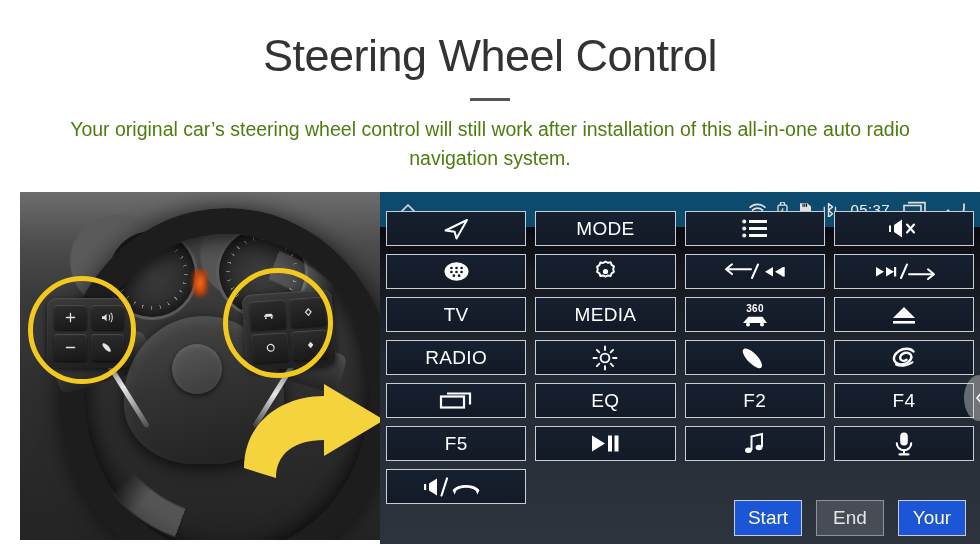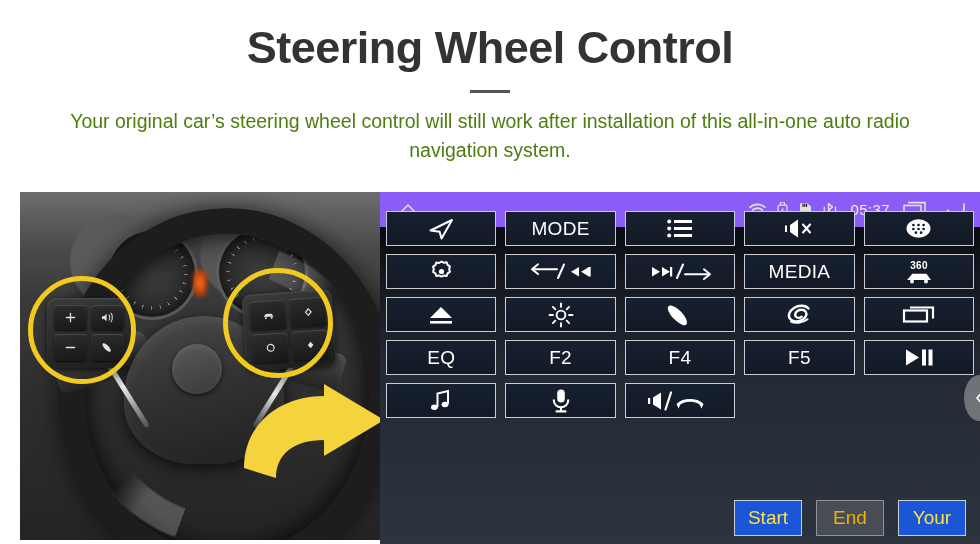--- a/index.html
+++ b/index.html
@@ -24,24 +24,24 @@
   .header {
     position: absolute;
     left: 0; top: 0;
     width: 980px;
     height: 192px;
     background: #ffffff;
     text-align: center;
   }
   .page-title {
     margin: 0;
-    padding-top: 20px;
+    padding-top: 28px;
     font-size: 45px;
     line-height: 56px;
-    font-weight: bold;
+    font-weight: normal;
     color: #333333;
     letter-spacing: -0.5px;
     font-family: "Liberation Sans", sans-serif;
   }
   .title-rule {
     width: 40px;
     height: 3px;
     background: #555555;
     margin: 14px auto 0 auto;
   }
@@ -215,21 +215,21 @@
   .radio-pane {
     position: relative;
     width: 600px;
     height: 352px;
     background: #2b313b;
     overflow: hidden;
   }
   .statusbar {
     position: relative;
     height: 35px;
-    background: #8b5cf6;
+    background: #0c4a6e;
     display: flex;
     align-items: center;
     padding: 0 14px;
     color: #d9d9d9;
   }
   .sb-left { display: flex; align-items: center; }
   .sb-right {
     margin-left: auto;
     display: flex;
     align-items: center;
@@ -250,21 +250,21 @@
     background: linear-gradient(180deg, #080a0e 0%, #14171d 14%, #242a33 45%, #2e343e 100%);
     padding: 0 6px;
     box-sizing: border-box;
   }
   .btn-grid {
     position: absolute;
     left: 6px;
     top: -16px;
     width: 588px;
     display: grid;
-    grid-template-columns: repeat(5, 1fr);
+    grid-template-columns: repeat(4, 1fr);
     gap: 8px 9px;
   }
   .kbtn {
     height: 35px;
     border: 1.6px solid #c9cdd6;
     background: linear-gradient(180deg, #17202f 0%, #121a27 100%);
     display: flex;
     align-items: center;
     justify-content: center;
     color: #ffffff;
@@ -285,28 +285,28 @@
     gap: 14px;
   }
   .act-btn {
     width: 68px;
     height: 36px;
     display: flex;
     align-items: center;
     justify-content: center;
     font-size: 19px;
     font-family: "Liberation Sans", sans-serif;
-    color: #fde047;
+    color: #fef9c3;
     border: 1.6px solid #c9cdd6;
     background: #1a56d6;
     box-sizing: border-box;
   }
   .act-btn.disabled {
     background: #474c55;
-    color: #eab308;
+    color: #e5e5e5;
     border-color: #8f949c;
   }
   .edge-handle {
     position: absolute;
     right: -14px;
     top: 148px;
     width: 30px;
     height: 46px;
     border-radius: 50%;
     background: rgba(215,215,215,.42);
@@ -527,36 +527,42 @@
           <div class="kbtn">
             <svg width="66" height="20" viewBox="0 0 66 20">
               <path d="M5 5v9.5l8-4.8zM15 5v9.5l8-4.8z" fill="#fff"></path>
               <rect x="23" y="5" width="2.2" height="9.5" fill="#fff"></rect>
               <path d="M36 2.5L30 16" stroke="#fff" stroke-width="2" stroke-linecap="round"></path>
               <path d="M38 12.2h24" stroke="#fff" stroke-width="2" stroke-linecap="round"></path>
               <path d="M57 7.3l6 4.9-6 4.9" fill="none" stroke="#fff" stroke-width="2" stroke-linecap="round" stroke-linejoin="round"></path>
             </svg>
           </div>
           <div class="kbtn">
+            <span class="lbl">TV</span>
+          </div>
+          <div class="kbtn">
             <span class="lbl">MEDIA</span>
           </div>
 
           <div class="kbtn">
             <svg width="34" height="26" viewBox="0 0 34 26">
               <text x="17" y="10" font-family="Liberation Sans, sans-serif" font-size="10" font-weight="bold" fill="#fff" text-anchor="middle">360</text>
               <path d="M5 21h24l-4.5-6.2H10.4z" fill="#fff"></path>
               <circle cx="10" cy="22.6" r="2" fill="#fff"></circle>
                 <circle cx="24" cy="22.6" r="2" fill="#fff"></circle>
             </svg>
           </div>
           <div class="kbtn">
             <svg width="28" height="22" viewBox="0 0 28 22">
               <path d="M14 3 L25 14 H3 z" fill="#fff"></path>
               <rect x="3" y="17" width="22" height="2.6" fill="#fff"></rect>
             </svg>
+          </div>
+          <div class="kbtn">
+            <span class="lbl">RADIO</span>
           </div>
           <div class="kbtn">
             <svg width="26" height="26" viewBox="0 0 26 26">
               <circle cx="13" cy="13" r="4.4" fill="none" stroke="#fff" stroke-width="1.9"></circle>
               <g stroke="#fff" stroke-width="1.9" stroke-linecap="round">
                 <path d="M13 1.5v3.4M13 21.1v3.4M1.5 13h3.4M21.1 13h3.4"></path>
                 <path d="M4.9 4.9l2.4 2.4M18.7 18.7l2.4 2.4M21.1 4.9l-2.4 2.4M7.3 18.7l-2.4 2.4"></path>
               </g>
             </svg>
           </div>

